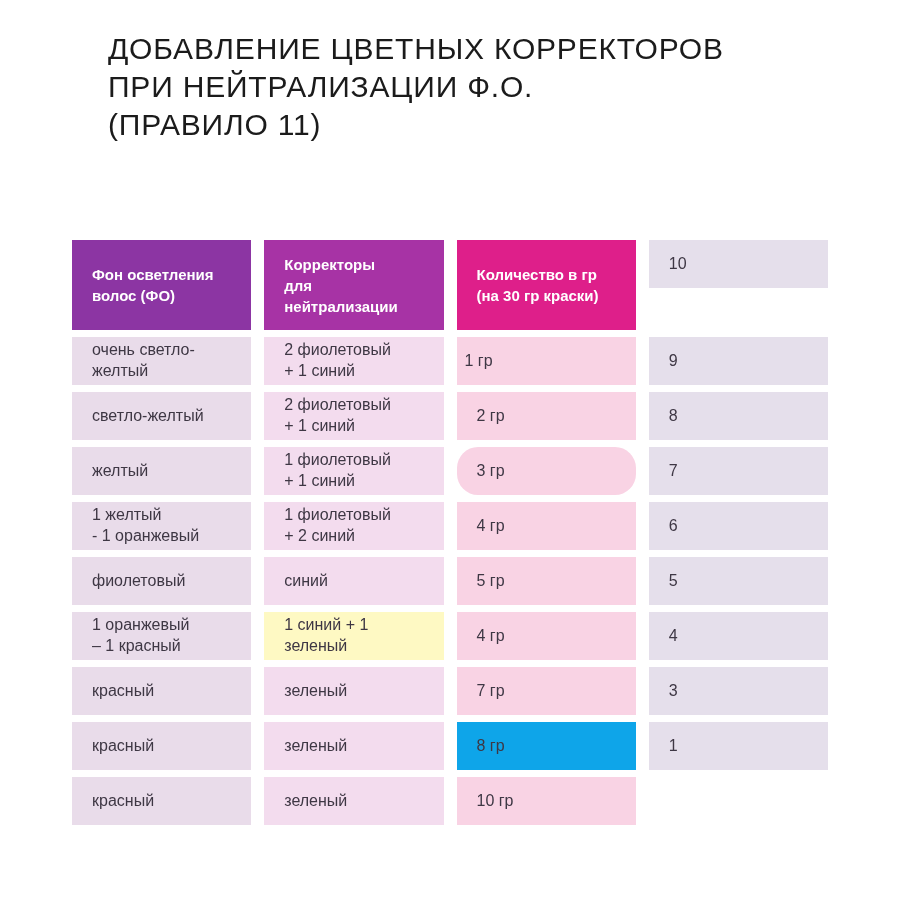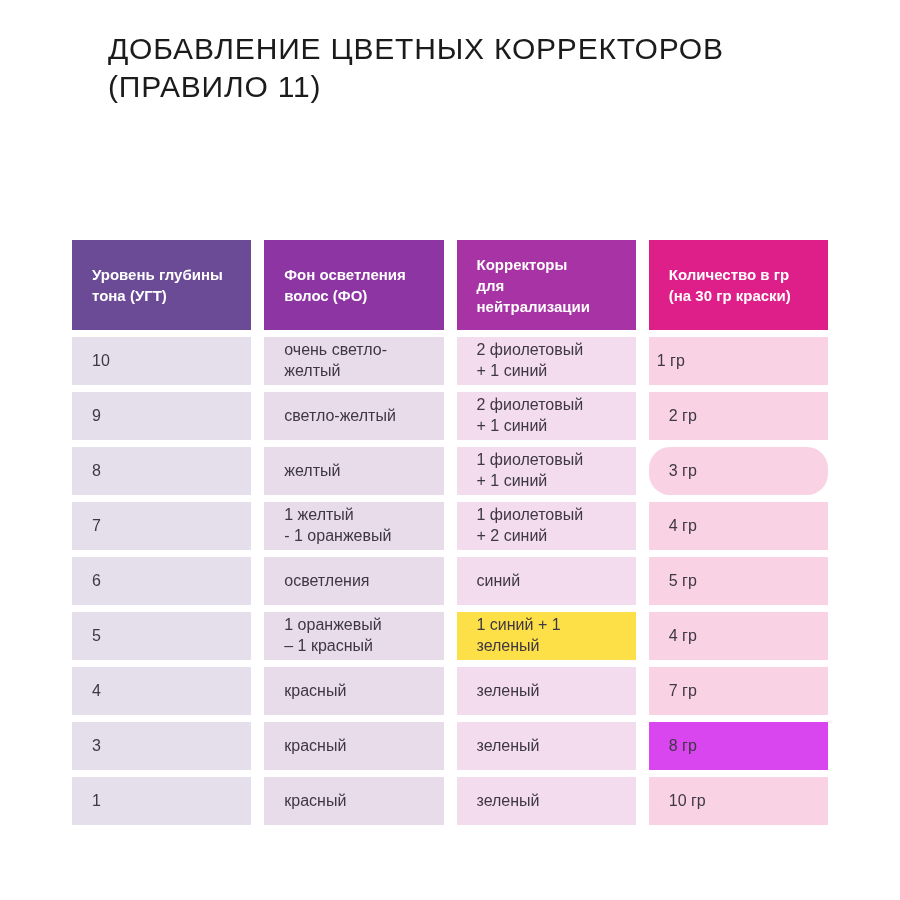--- a/index.html
+++ b/index.html
@@ -60,26 +60,25 @@
     line-height: 1.3;
     white-space: pre-line;
   }
 </style>
 </head>
 <body>
 
 <div class="page">
   <div class="title">
     <div>ДОБАВЛЕНИЕ ЦВЕТНЫХ КОРРЕКТОРОВ</div>
+    <div>ПРИ НЕЙТРАЛИЗАЦИИ Ф.О.</div>
     <div>(ПРАВИЛО 11)</div>
   </div>
 
   <div class="table" id="table">
-      <div class="hcell" style="background: rgb(107, 75, 150);">Уровень глубины
-тона (УГТ)</div>
       <div class="hcell" style="background: rgb(140, 53, 163);">Фон осветления
 волос (ФО)</div>
       <div class="hcell" style="background: rgb(167, 51, 165);">Корректоры
 для нейтрализации</div>
       <div class="hcell" style="background: rgb(222, 31, 138);">Количество в гр
 (на 30 гр краски)</div>
       <div class="cell" style="background: rgb(229, 223, 235);">10</div>
       <div class="cell" style="background: rgb(233, 220, 234);">очень светло-желтый</div>
       <div class="cell" style="background: rgb(243, 220, 238);">2 фиолетовый
 + 1 синий</div>
@@ -94,34 +93,34 @@
       <div class="cell" style="background: rgb(243, 220, 238);">1 фиолетовый
 + 1 синий</div>
       <div class="cell" style="background: rgb(249, 211, 228); border-radius: 21px;">3 гр</div>
       <div class="cell" style="background: rgb(229, 223, 235);">7</div>
       <div class="cell" style="background: rgb(233, 220, 234);">1 желтый
 - 1 оранжевый</div>
       <div class="cell" style="background: rgb(243, 220, 238);">1 фиолетовый
 + 2 синий</div>
       <div class="cell" style="background: rgb(249, 211, 228);">4 гр</div>
       <div class="cell" style="background: rgb(229, 223, 235);">6</div>
-      <div class="cell" style="background: rgb(233, 220, 234);">осветления</div>
+      <div class="cell" style="background: rgb(233, 220, 234);">фиолетовый</div>
       <div class="cell" style="background: rgb(243, 220, 238);">синий</div>
       <div class="cell" style="background: rgb(249, 211, 228);">5 гр</div>
       <div class="cell" style="background: rgb(229, 223, 235);">5</div>
       <div class="cell" style="background: rgb(233, 220, 234);">1 оранжевый
 – 1 красный</div>
-      <div class="cell" style="background: #fde047;">1 синий + 1 зеленый</div>
+      <div class="cell" style="background: #fef9c3;">1 синий + 1 зеленый</div>
       <div class="cell" style="background: rgb(249, 211, 228);">4 гр</div>
       <div class="cell" style="background: rgb(229, 223, 235);">4</div>
       <div class="cell" style="background: rgb(233, 220, 234);">красный</div>
       <div class="cell" style="background: rgb(243, 220, 238);">зеленый</div>
       <div class="cell" style="background: rgb(249, 211, 228);">7 гр</div>
       <div class="cell" style="background: rgb(229, 223, 235);">3</div>
       <div class="cell" style="background: rgb(233, 220, 234);">красный</div>
       <div class="cell" style="background: rgb(243, 220, 238);">зеленый</div>
-      <div class="cell" style="background: #d946ef;">8 гр</div>
+      <div class="cell" style="background: #0ea5e9;">8 гр</div>
       <div class="cell" style="background: rgb(229, 223, 235);">1</div>
       <div class="cell" style="background: rgb(233, 220, 234);">красный</div>
       <div class="cell" style="background: rgb(243, 220, 238);">зеленый</div>
       <div class="cell" style="background: rgb(249, 211, 228);">10 гр</div>
     </div>
 </div>
 
 </body></html>

